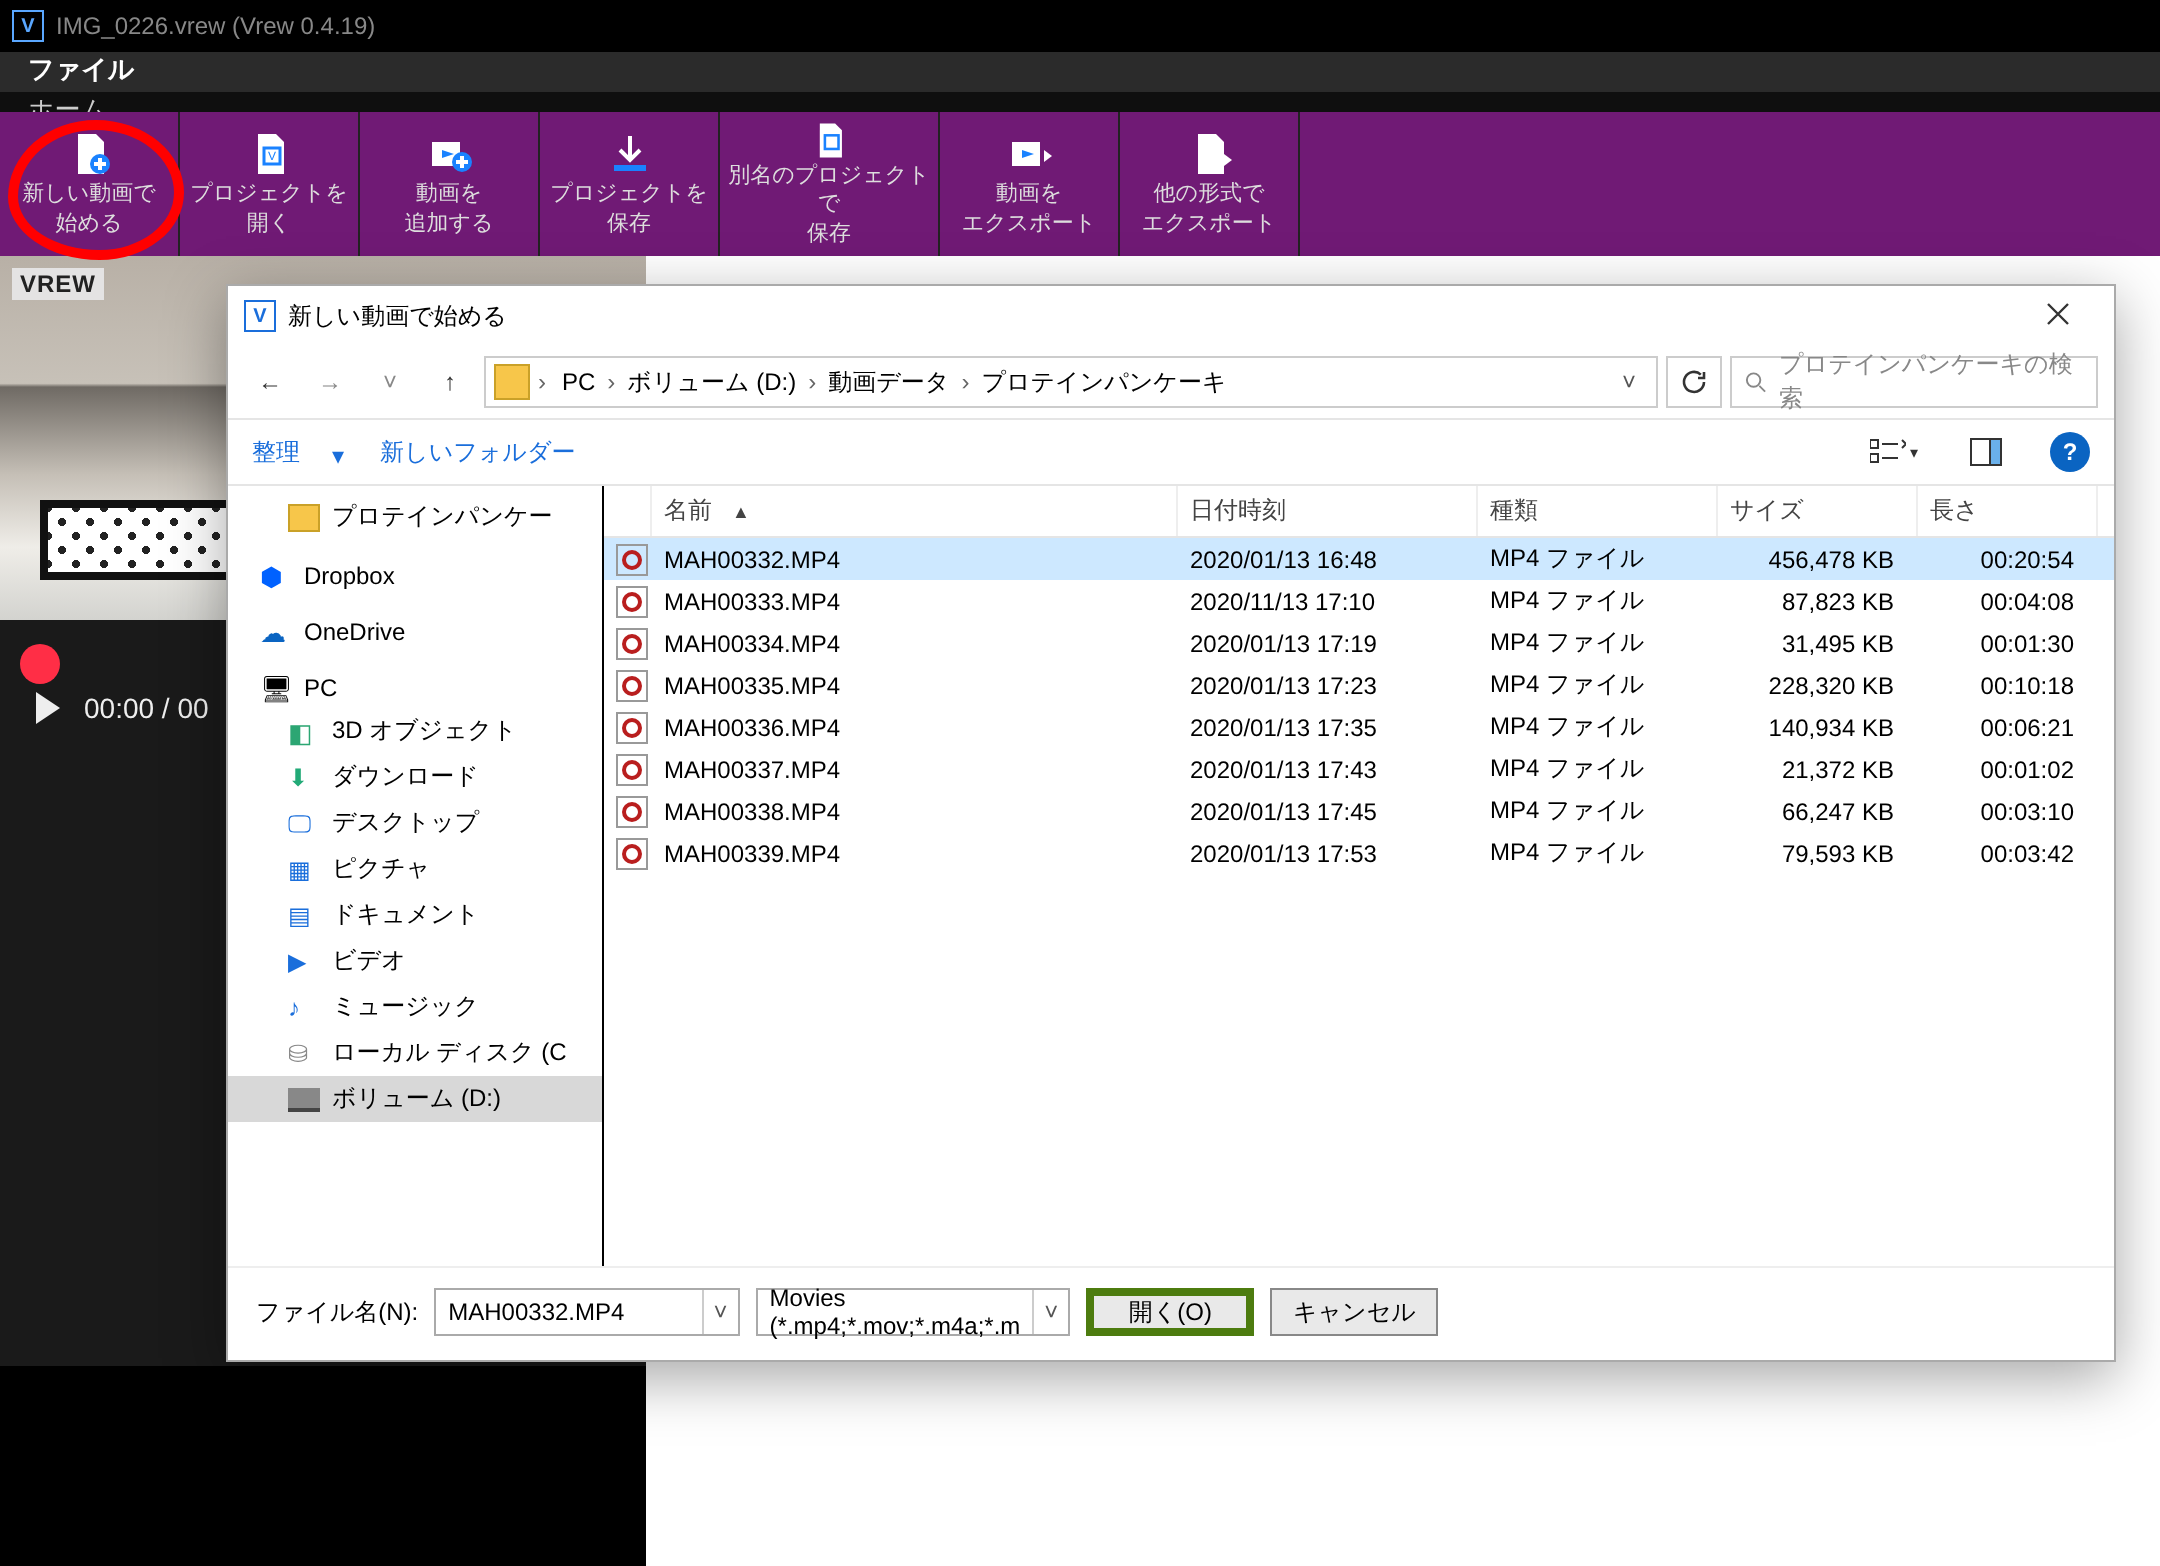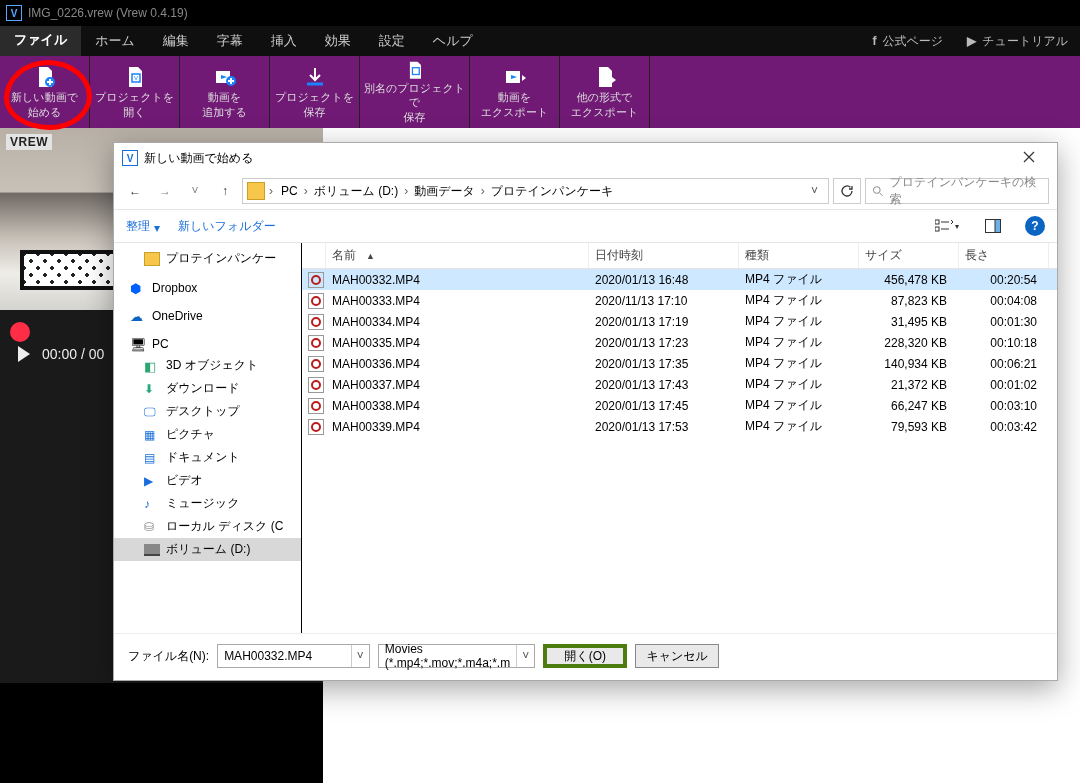--- a/index.html
+++ b/index.html
@@ -3,21 +3,21 @@
 <meta charset="utf-8">
 <style>
   * { box-sizing: border-box; margin: 0; padding: 0; font-family: "Yu Gothic UI", "Meiryo", sans-serif; }
   body { width: 1080px; height: 783px; background: #fff; overflow: hidden; position: relative; }
 
   
   .app { position: absolute; inset: 0; background: #2b2b2b; display: flex; flex-direction: column; }
   .titlebar { height: 26px; background: #000; color: #888; display: flex; align-items: center; padding: 0 6px; font-size: 12px; gap: 6px; }
   .titlebar .v-logo { width: 16px; height: 16px; border: 1.5px solid #5aa7ff; color: #5aa7ff; display: flex; align-items: center; justify-content: center; font-size: 10px; font-weight: bold; }
 
-  .menubar { height: 30px; background: #0f0f0f; display: flex; align-items: stretch; color: #ccc; font-size: 13px; }
+  .menubar { height: 30px; background: #0f0f0f; display: flex; align-items: stretch; color: #ccc; font-size: 13px; flex-direction: column; }
   .menubar .mitem { padding: 0 14px; display: flex; align-items: center; cursor: pointer; }
   .menubar .mitem.active { background: #2b2b2b; border-bottom: 2px solid #2b2b2b; font-weight: bold; color: #fff; }
   .menubar .spacer { flex: 1; }
   .menubar .right-link { padding: 0 12px; display: flex; align-items: center; gap: 6px; color: #bbb; font-size: 12px; }
 
   .ribbon { height: 72px; background: #701a75; display: flex; align-items: stretch; position: relative; }
   .ribbon .rbtn { width: 90px; display: flex; flex-direction: column; align-items: center; justify-content: center; gap: 2px; color: #ddd; font-size: 11px; border-right: 1px solid #222; padding: 4px 2px; text-align: center; line-height: 1.2; cursor: pointer; }
   .ribbon .rbtn svg { width: 24px; height: 24px; }
   .ribbon .rbtn.highlight { position: relative; }
   .red-circle { position: absolute; left: 4px; top: 60px; width: 88px; height: 70px; border: 5px solid #ff0000; border-radius: 50% 50% 48% 52% / 55% 52% 48% 45%; pointer-events: none; z-index: 5; background: transparent; }
@@ -43,21 +43,21 @@
   .nav-arrow { width:26px; height:26px; display:flex; align-items:center; justify-content:center; color:#888; cursor:pointer; }
   .nav-arrow.enabled { color:#333; }
   .crumbbar { flex:1; height:26px; border:1px solid #ccc; display:flex; align-items:center; padding:0 4px; gap:2px; }
   .crumbbar .folder-ico { width:18px; height:18px; background:#f7c64a; border:1px solid #caa128; }
   .crumb-sep { color:#666; padding:0 2px; }
   .crumb { padding:0 4px; cursor:pointer; }
   .crumbbar .chev { margin-left:auto; padding:0 6px; color:#555; cursor:pointer; }
   .refresh { width:28px; height:26px; border:1px solid #ccc; display:flex; align-items:center; justify-content:center; color:#444; cursor:pointer; }
   .searchbox { width:184px; height:26px; border:1px solid #ccc; display:flex; align-items:center; padding:0 6px; color:#888; gap:6px; }
   .dlg-toolbar { height: 34px; border-top:1px solid #e5e5e5; border-bottom:1px solid #e5e5e5; display:flex; align-items:center; padding:0 12px; gap:18px; }
-  .tb-link { color:#1a6edb; cursor:pointer; display:flex; align-items:flex-end; gap:4px; }
+  .tb-link { color:#1a6edb; cursor:pointer; display:flex; align-items:flex-end; gap:16px; }
   .tb-spacer { flex:1; }
   .tb-ico { width:28px; height:22px; display:flex; align-items:center; justify-content:center; cursor:pointer; color:#333; }
   .tb-help { width:20px; height:20px; border-radius:50%; background:#0a64c2; color:#fff; display:flex; align-items:center; justify-content:center; font-size:12px; font-weight:bold; cursor:pointer; }
 
   .dlg-body { flex:1; display:flex; min-height:0; }
   .tree { width:188px; border-right:1px solid #000000; padding:4px 0; overflow:hidden; }
   .tree .titem { display:flex; align-items:center; gap:6px; padding:3px 6px 3px 16px; white-space:nowrap; cursor:pointer; }
   .tree .titem.l2 { padding-left:30px; }
   .tree .titem.sel { background:#d8d8d8; }
   .ticon { width:16px; height:14px; flex:0 0 16px; }

